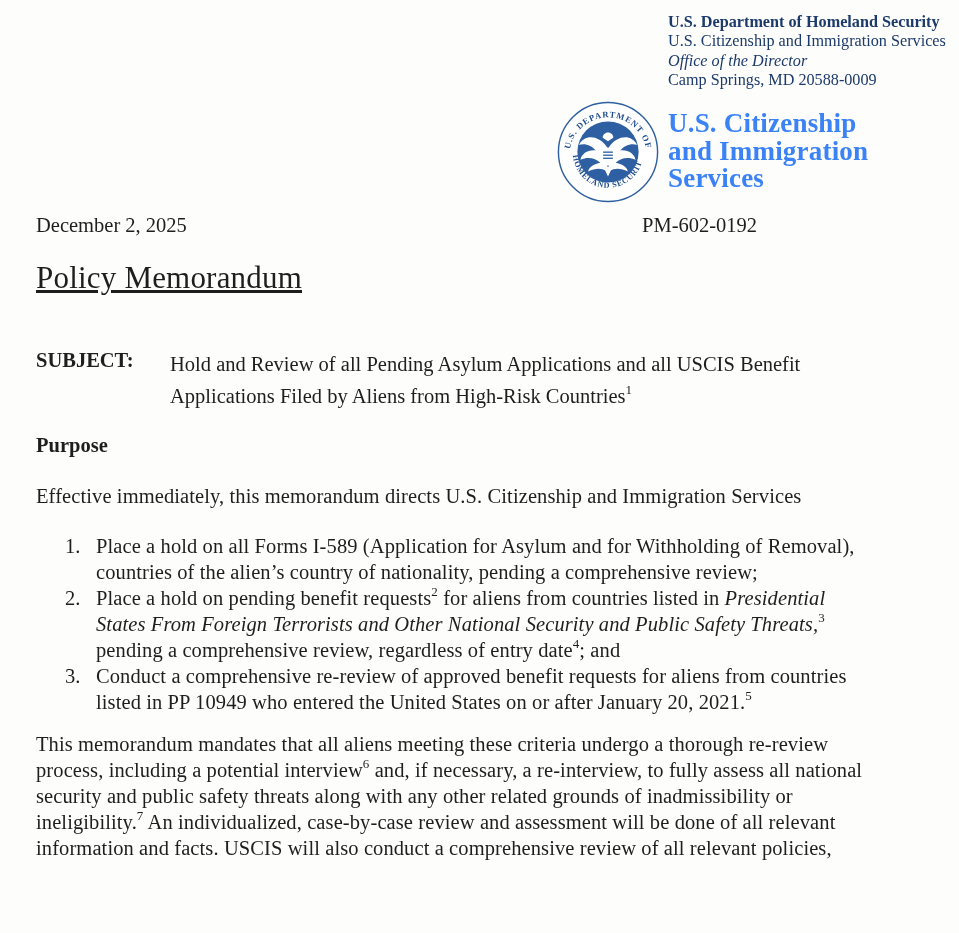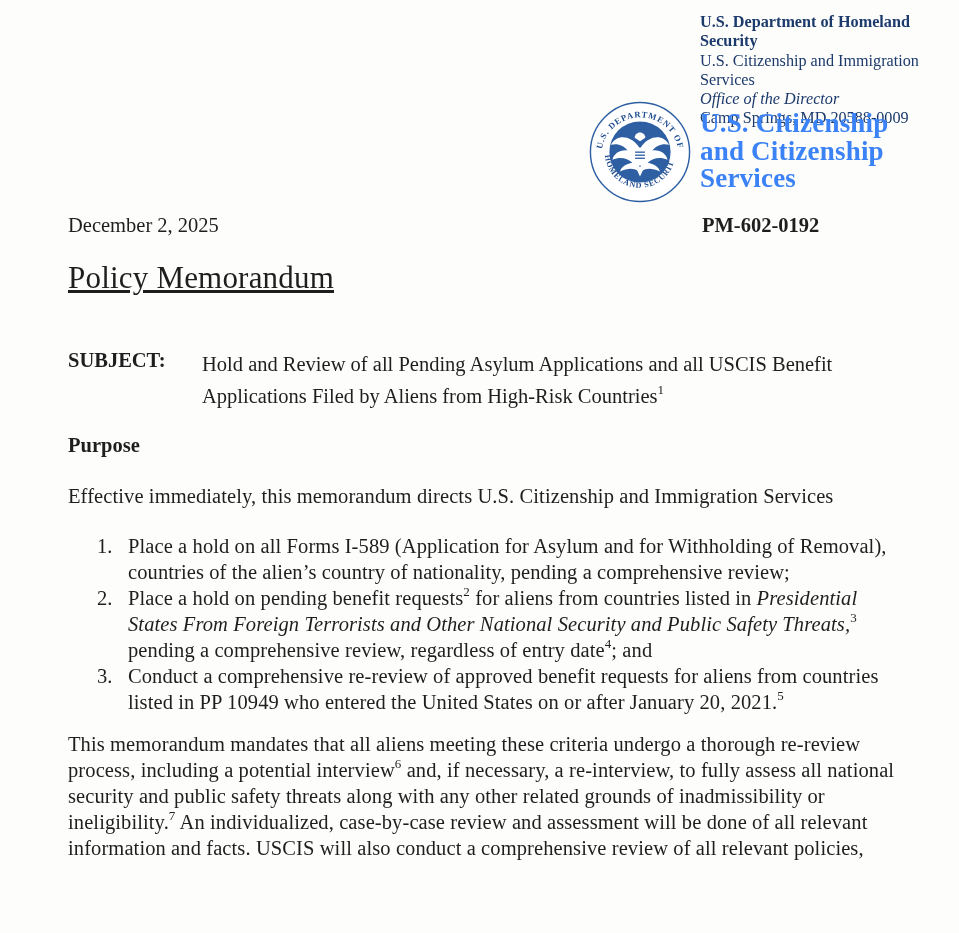--- a/index.html
+++ b/index.html
@@ -4,21 +4,21 @@
 <style>
   html,body { margin:0; padding:0; }
   body {
     width:959px; height:933px;
     background:#fdfdfc;
     font-family:"Liberation Serif","DejaVu Serif",serif;
     color:#1e1e1e;
     position:relative;
     overflow:hidden;
   }
-  .page { position:absolute; inset:0;margin-left:32px; }
+  .page { position:absolute; inset:0; }
 
   
   .lh {
     position:absolute; left:668px; top:13px;
     color:#1c3a6b; font-size:16.2px; line-height:19.3px;
   }
   .lh-dept { font-weight:bold; }
   .lh-office { font-style:italic; }
 
   
@@ -27,21 +27,21 @@
   
   .wordmark {
     position:absolute; left:668px; top:110px;
     font-size:27px; font-weight:bold; color:#3b82f6;
     line-height:27.5px; letter-spacing:0.2px;
   }
 
   
   .date, .memo-num { position:absolute; top:214px; font-size:20.5px; }
   .date { left:36px; }
-  .memo-num { left:670px;font-weight:bold; }
+  .memo-num { left:642px; }
 
   
   .title {
     position:absolute; left:36px; top:260px;
     font-size:31px; font-weight:400; margin:0; letter-spacing:0.2px;text-decoration:underline;
   }
 
   
   .subject { position:absolute; left:36px; top:349px; display:flex; font-size:20.5px; }
   .subject-label { font-weight:bold; width:134px; flex:none; }
@@ -102,21 +102,21 @@
     </g>
     <g fill="#2e5fa3">
       <rect x="45.2" y="49.5" width="9.6" height="1.3"></rect>
       <rect x="45.2" y="52.5" width="9.6" height="1.3"></rect>
       <rect x="45.2" y="55.5" width="9.6" height="1.3"></rect>
     </g>
   </svg>
 
   <div class="wordmark">
     <div>U.S. Citizenship</div>
-    <div>and Citizenship</div>
+    <div>and Immigration</div>
     <div>Services</div>
   </div>
 
   <div class="date">December 2, 2025</div>
   <div class="memo-num">PM-602-0192</div>
 
   <h1 class="title">Policy Memorandum</h1>
 
   <div class="subject">
     <div class="subject-label">SUBJECT:</div>

